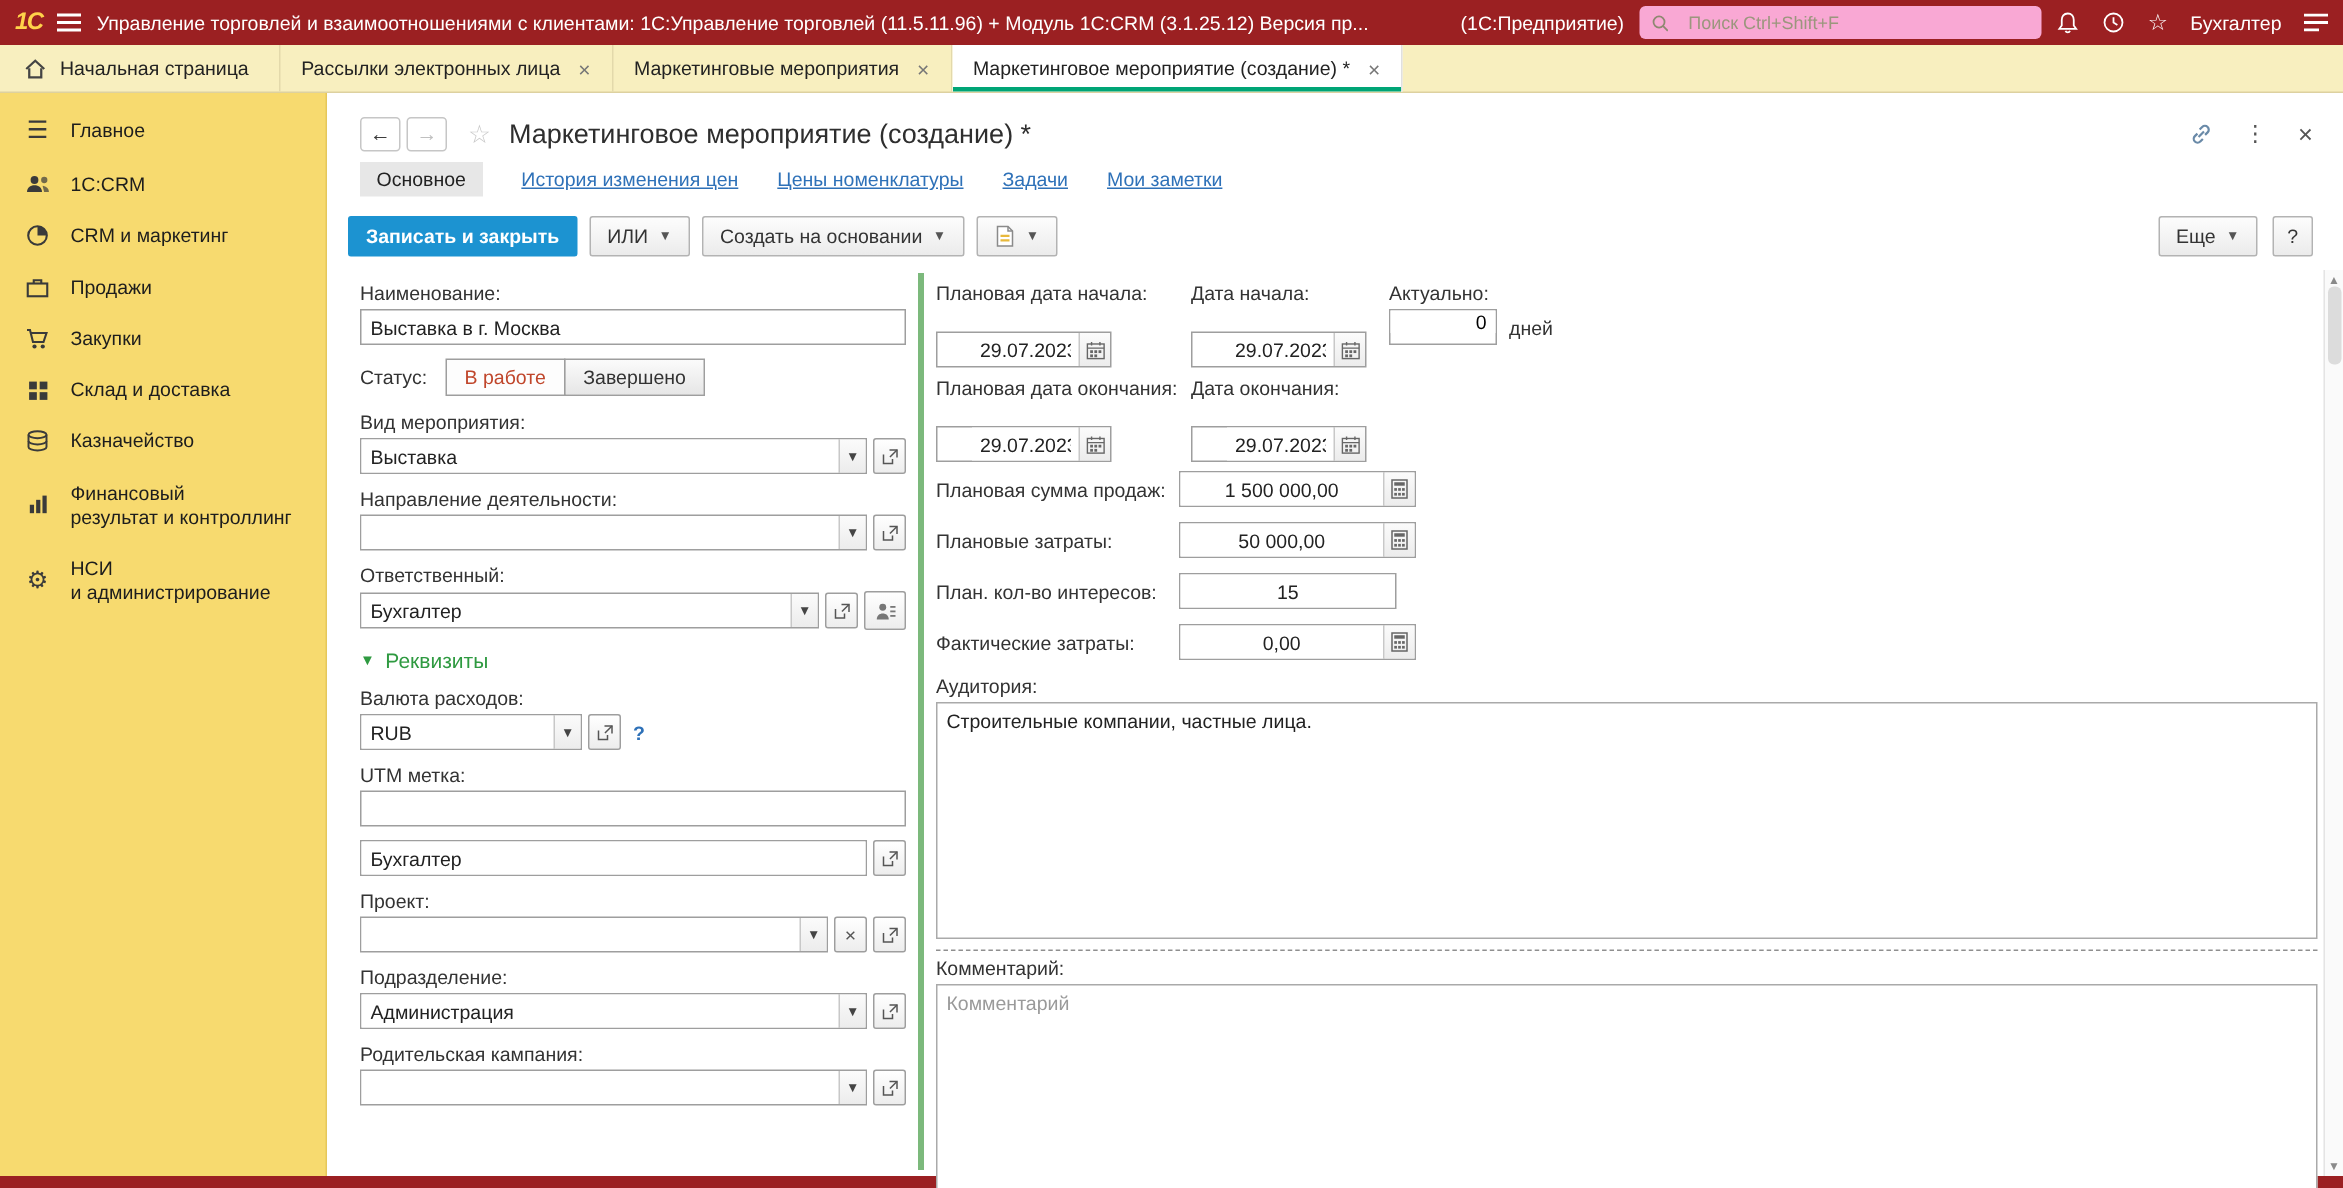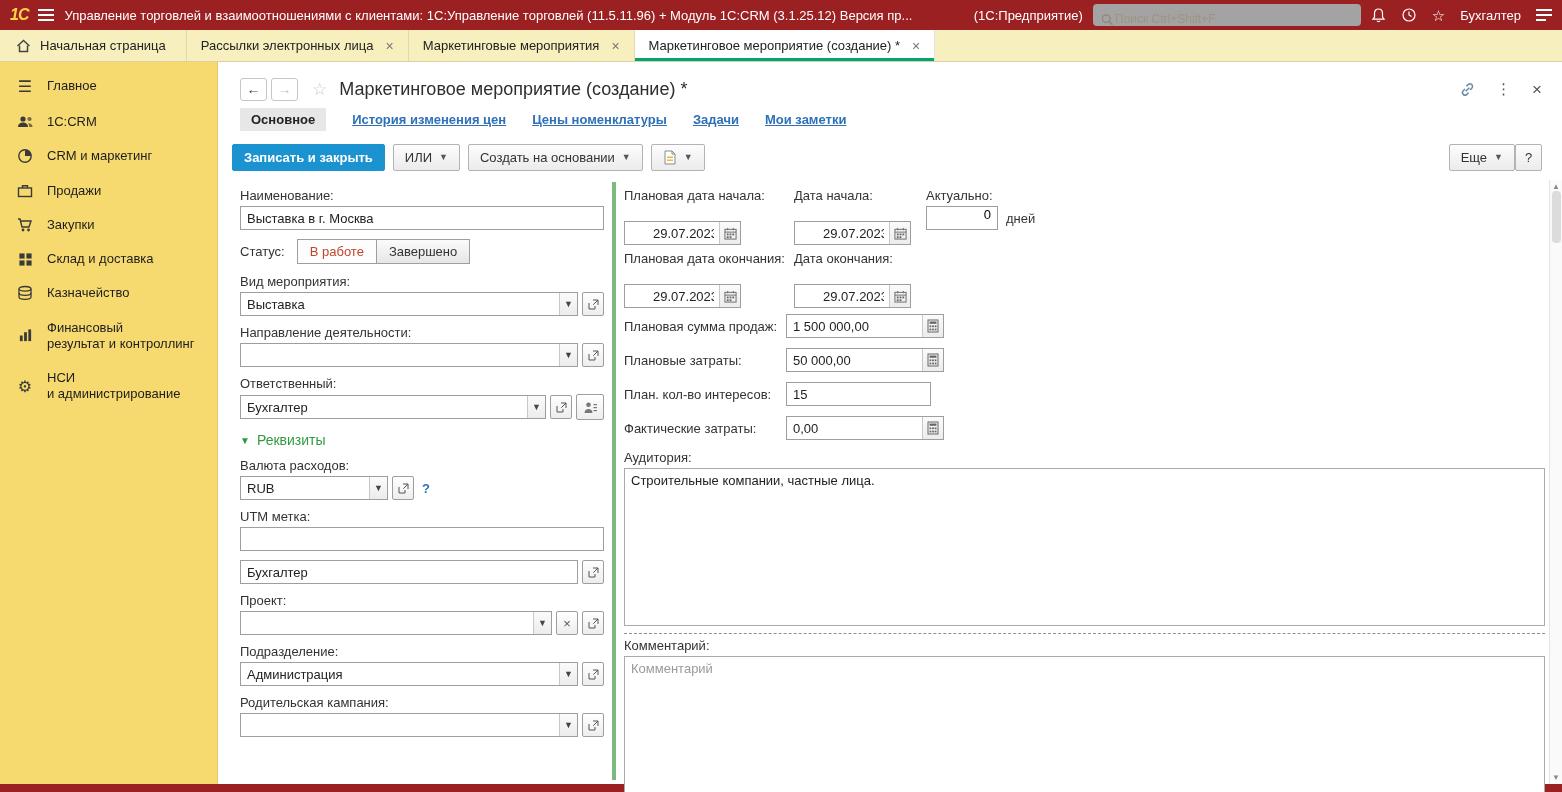--- a/index.html
+++ b/index.html
@@ -9,21 +9,21 @@
   [data-interactable="true"] { cursor:pointer; }
   input, textarea { cursor:text; font-family:"Liberation Sans", sans-serif; }
 
   
   .topbar { height:30px; background:#9b2022; display:flex; align-items:center; gap:10px; padding:0 10px; color:#fff; flex:none; }
   .logo { color:#ffd24a; font-weight:bold; font-style:italic; font-size:16px; letter-spacing:-1px; flex:none; }
   .tb-ham { display:flex; flex-direction:column; gap:3px; width:16px; flex:none; }
   .tb-ham i { height:2px; background:#fff; display:block; }
   .win-title { font-size:13px; white-space:nowrap; overflow:hidden; text-overflow:ellipsis; max-width:850px; }
   .app-name { margin-left:auto; white-space:nowrap; font-size:13px; }
-  .search { width:268px; height:22px; background:#a3a3a3; border-radius:4px; display:flex; align-items:flex-end; gap:2px; padding:0 8px; flex:none; }
+  .search { width:268px; height:22px; background:#f9a8d4; border-radius:4px; display:flex; align-items:center; gap:13px; padding:0 8px; flex:none; }
   .search input { border:none; outline:none; background:transparent; width:100%; font-size:12px; color:#333; }
   .search input::placeholder { color:#9b967d; }
   .tb-icons { display:flex; align-items:center; gap:15px; flex:none; }
   .tb-star { font-size:15px; color:#fff; line-height:1; }
   .tb-user { font-size:13px; }
 
   
   .tabbar { height:32px; background:#f8efbf; display:flex; align-items:stretch; border-bottom:1px solid #ddd1a0; flex:none; }
   .home-tab { display:flex; align-items:center; gap:9px; padding:0 20px 0 16px; border-right:1px solid #e3d9ab; color:#222; }
   .tab { display:flex; align-items:center; gap:12px; padding:0 14px; border-right:1px solid #e3d9ab; color:#222; }
@@ -44,30 +44,30 @@
   .nav-btn { width:27px; height:23px; border:1px solid #c6c6c6; border-radius:3px; background:#fff; display:flex; align-items:center; justify-content:center; font-size:14px; }
   .nav-btn.back { color:#3c3c3c; }
   .nav-btn.fwd { color:#c0c0c0; }
   .fav-star { color:#c9c9c9; font-size:17px; margin:0 8px 0 10px; }
   .page-title { font-size:18px; font-weight:400; color:#2e2e2e; }
   .header-right { margin-left:auto; display:flex; align-items:center; gap:20px; }
   .dots-icon { color:#555; font-size:15px; letter-spacing:1px; }
   .close-icon { color:#555; font-size:17px; line-height:1; }
 
   
-  .form-tabs { display:flex; align-items:center; gap:26px; padding:2px 0 7px 22px; height:28px; flex:none;font-weight:bold; }
+  .form-tabs { display:flex; align-items:center; gap:26px; padding:2px 0 7px 22px; height:28px; flex:none; }
   .form-tab-active { background:#e7e7e7; padding:4px 11px; color:#222; }
   .form-tab-link { color:#2e71b8; text-decoration:underline; }
 
   
   .toolbar { display:flex; align-items:center; gap:8px; padding:7px 20px 9px 14px; height:44px; flex:none; }
   .btn { display:flex; align-items:center; gap:7px; border:1px solid #b3b3b3; border-radius:2px; background:linear-gradient(#fdfdfd,#ebebeb); color:#333; padding:0 11px; height:27px; font-size:13px; }
   .btn-primary { background:#1c93d1; border-color:#1c93d1; color:#fff; font-weight:bold; }
   .caret-ic { font-size:9px; color:#555; line-height:1; }
-  .tb-right { margin-left:auto; display:flex; }
+  .tb-right { margin-left:auto; display:flex; gap:10px; }
   .btn.square { width:27px; justify-content:center; padding:0; }
 
   
   .form-area { flex:1; position:relative; min-height:0; }
   .col-left { position:absolute; left:22px; top:8px; width:372px; }
   .v-split { position:absolute; left:394px; top:2px; bottom:4px; width:4px; background:#7cb97c; }
   .vscroll { position:absolute; right:0; top:0; bottom:0; width:13px; background:#fafafa; border-left:1px solid #e4e4e4; display:flex; flex-direction:column; align-items:center; justify-content:space-between; padding:2px 0; color:#8a8a8a; font-size:8px; }
   .vs-thumb { width:9px; height:52px; background:#dcdcdc; border-radius:4px; }
 
   .fgroup { margin-bottom:9px; }
@@ -99,21 +99,21 @@
   .dinput input { border:none; outline:none; width:100%; min-width:0; padding:0 5px; font-size:13px; color:#222; }
   .ic-btn { width:21px; flex:none; border-left:1px solid #c8c8c8; background:linear-gradient(#fbfbfb,#ececec); display:flex; align-items:center; justify-content:center; }
   .actual-wrap { display:flex; align-items:flex-end; gap:8px; }
   .ainput { border:1px solid #9e9e9e; height:24px; width:72px; margin-top:3px; }
   .ainput input { border:none; outline:none; width:100%; padding:0 6px; text-align:right; font-size:13px; }
   .days-lbl { padding-bottom:4px; }
 
   .mrow { display:flex; align-items:center; margin:0 0 10px; }
   .mlabel { width:162px; flex:none; }
   .minput { display:flex; border:1px solid #9e9e9e; height:24px; background:#fff; }
-  .minput input { border:none; outline:none; width:100%; min-width:0; padding:0 6px; text-align:left; font-size:13px; color:#222; }
+  .minput input { border:none; outline:none; width:100%; min-width:0; padding:0 6px; text-align:center; font-size:13px; color:#222; }
   .w-money { width:158px; }
   .w-int { width:145px; }
 
   .ta-label { margin:4px 0 3px; }
   textarea.ta { width:100%; border:1px solid #aaa; resize:none; font-size:13px; color:#222; padding:4px 6px; outline:none; display:block; }
   textarea.ta::placeholder { color:#9a9a9a; }
   .dash-split { border-top:1px dashed #8f8f8f; margin:7px 0 4px; }
 
   .bottom-strip { height:8px; background:#9b2022; flex:none; }
 </style>

